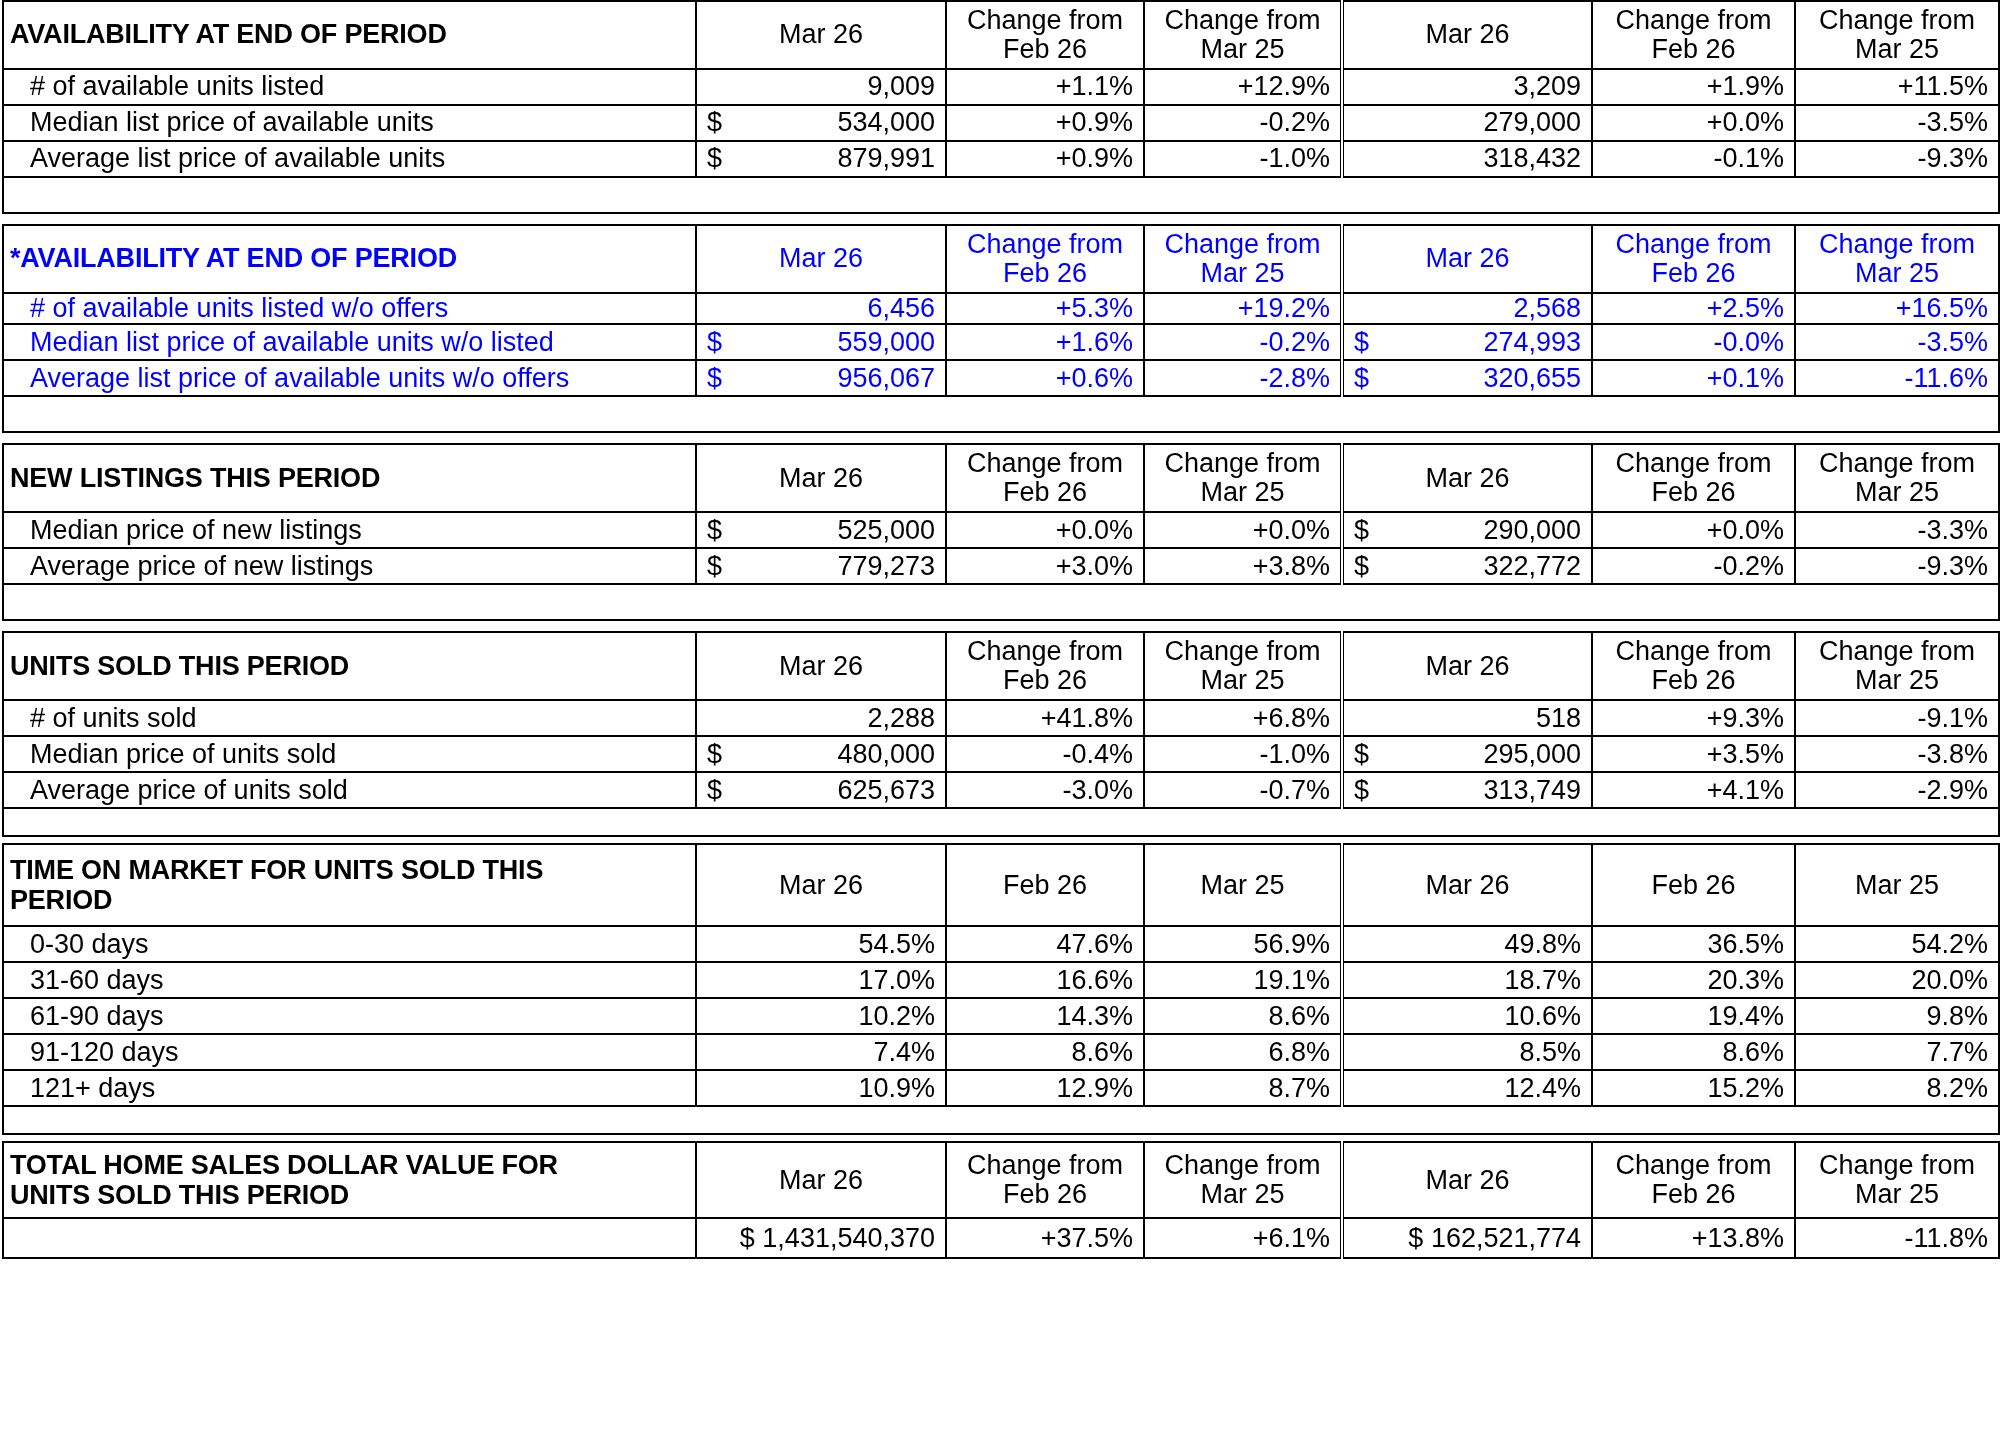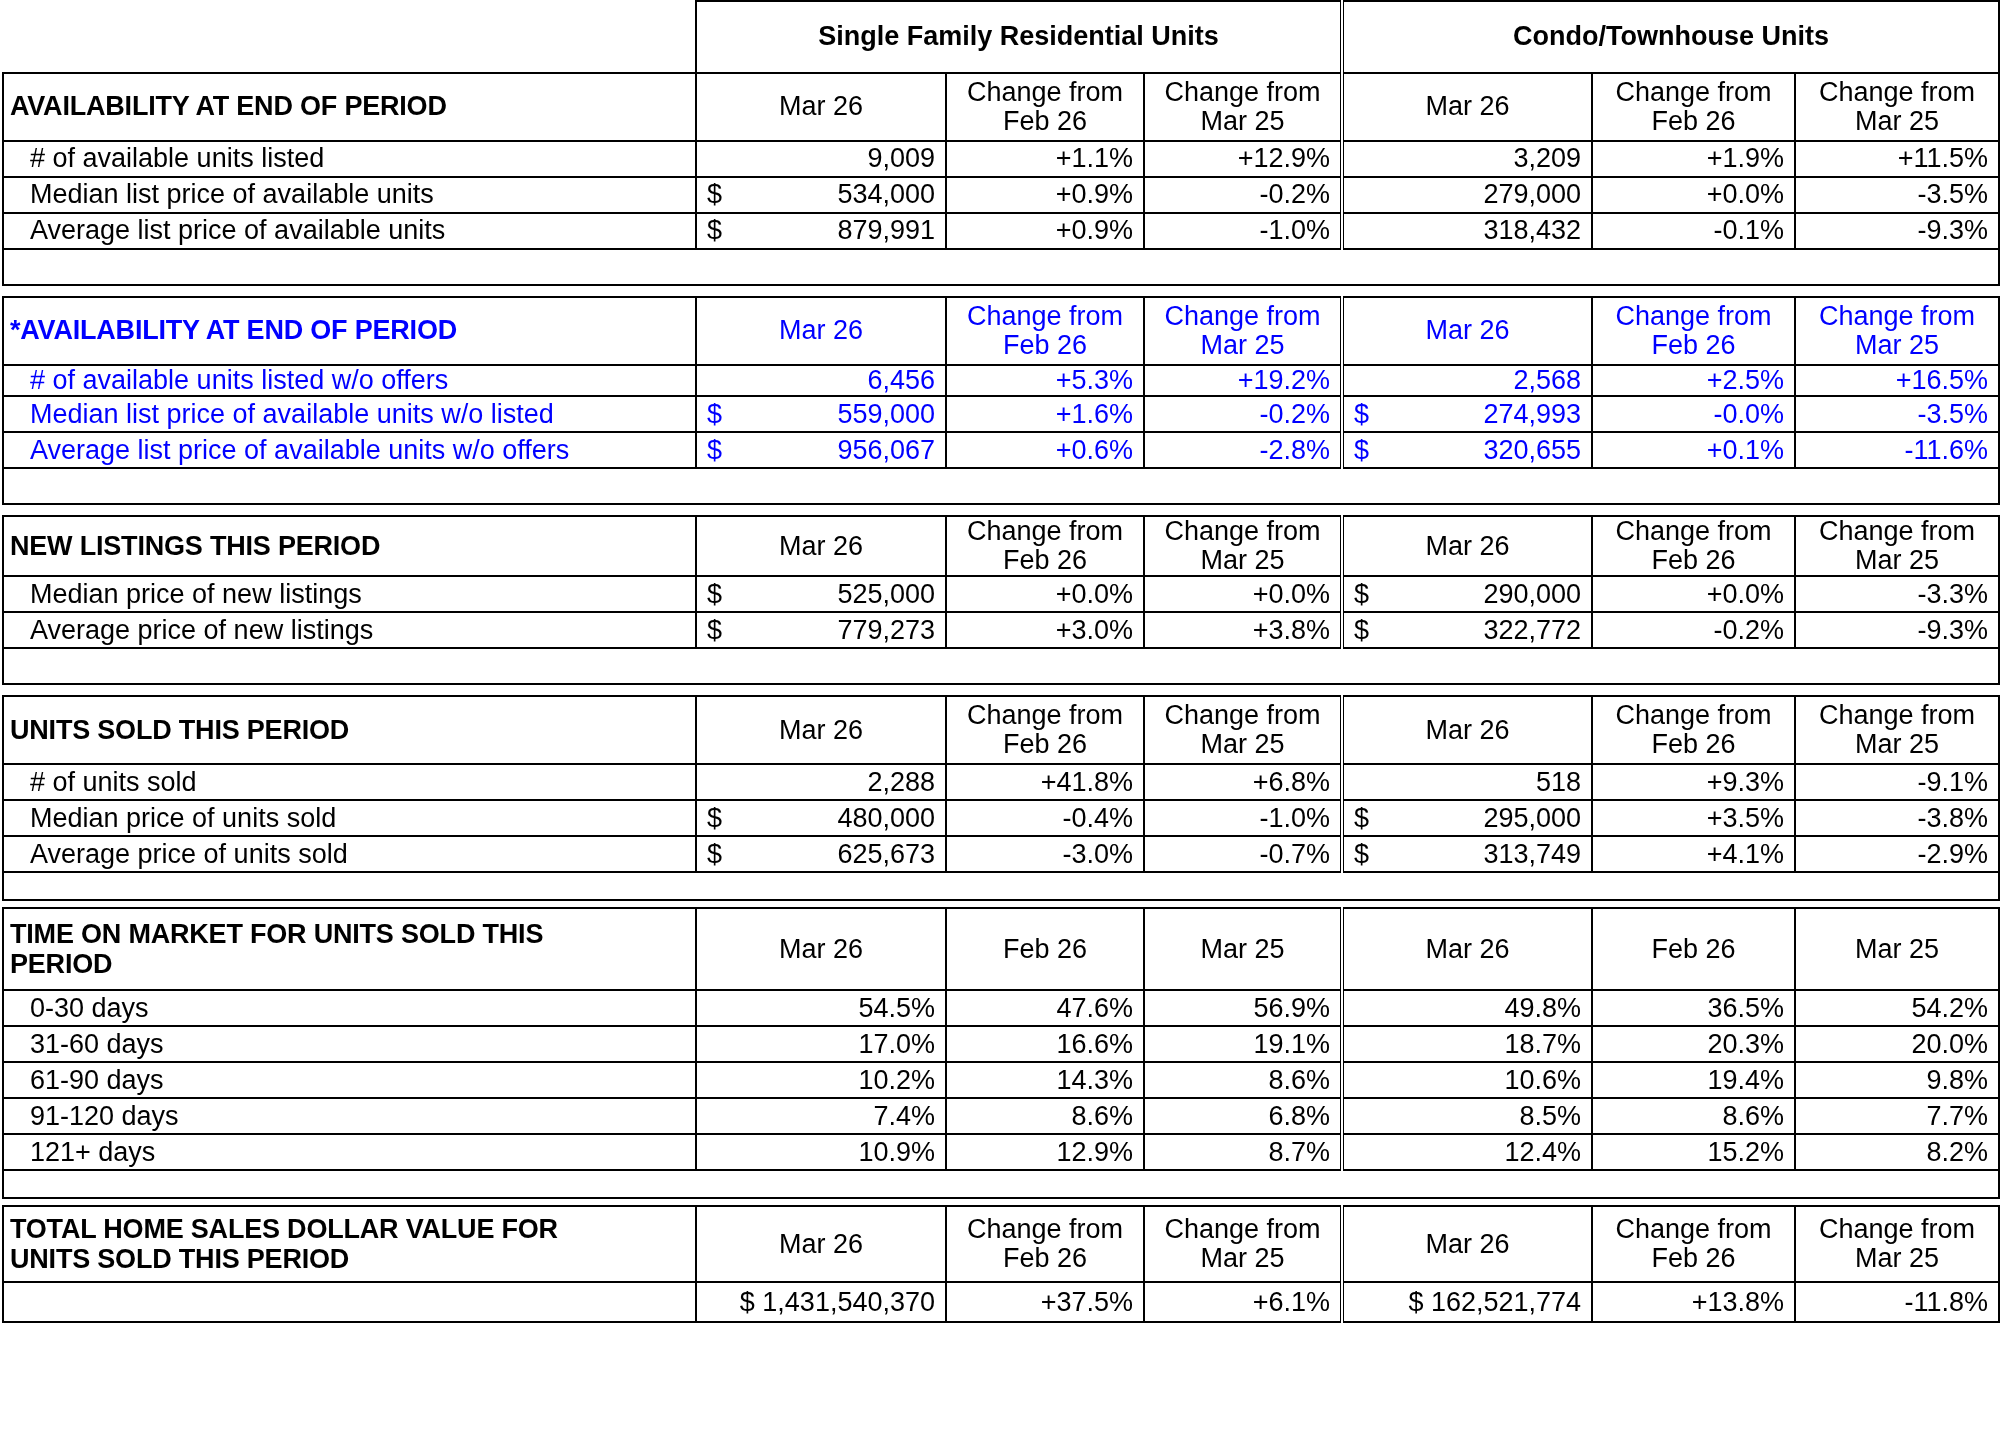--- a/index.html
+++ b/index.html
@@ -105,25 +105,20 @@
         <col class="c-val">
       <col class="c-ch1">
         <col class="c-ch2">
       <col class="c-dollar2">
         <col class="c-val2">
         <col class="c-ch3">
         <col class="c-ch4">
     </colgroup>
     <tbody>
 
-    <tr>
-      <td style="height:72px;border:none;"></td>
-      <td colspan="4" class="grouphead cell-box">Single Family Residential Units</td>
-      <td colspan="4" class="grouphead cell-box" style="border-left:4px double #000;">Condo/Townhouse Units</td>
-    </tr>
 
     <tr>
       <td rowspan="1" class="sect-title cell-box" style="height:68px;">AVAILABILITY AT END OF PERIOD</td>
       <td colspan="2" class="colhead cell-box">Mar 26</td>
       <td class="colhead cell-box">
         <span>Change from</span><br>
         <span>Feb 26</span>
       </td>
       <td class="colhead cell-box">
         <span>Change from</span><br>
@@ -238,21 +233,21 @@
     </tr>
 
     <tr class="spacer-row">
       <td colspan="9" class="cell-box" style="height:36px;"></td>
     </tr>
     <tr class="gap-row">
           <td colspan="9"></td>
         </tr>
 
     <tr>
-      <td class="sect-title cell-box" style="height:60px;">NEW LISTINGS THIS PERIOD</td>
+      <td class="sect-title cell-box" style="height:68px;">NEW LISTINGS THIS PERIOD</td>
       <td colspan="2" class="colhead cell-box">Mar 26</td>
       <td class="colhead cell-box">
         <span>Change from</span><br>
         <span>Feb 26</span>
       </td>
       <td class="colhead cell-box">
         <span>Change from</span><br>
         <span>Mar 25</span>
       </td>
       <td colspan="2" class="colhead cell-box" style="border-left:4px double #000;">Mar 26</td>

